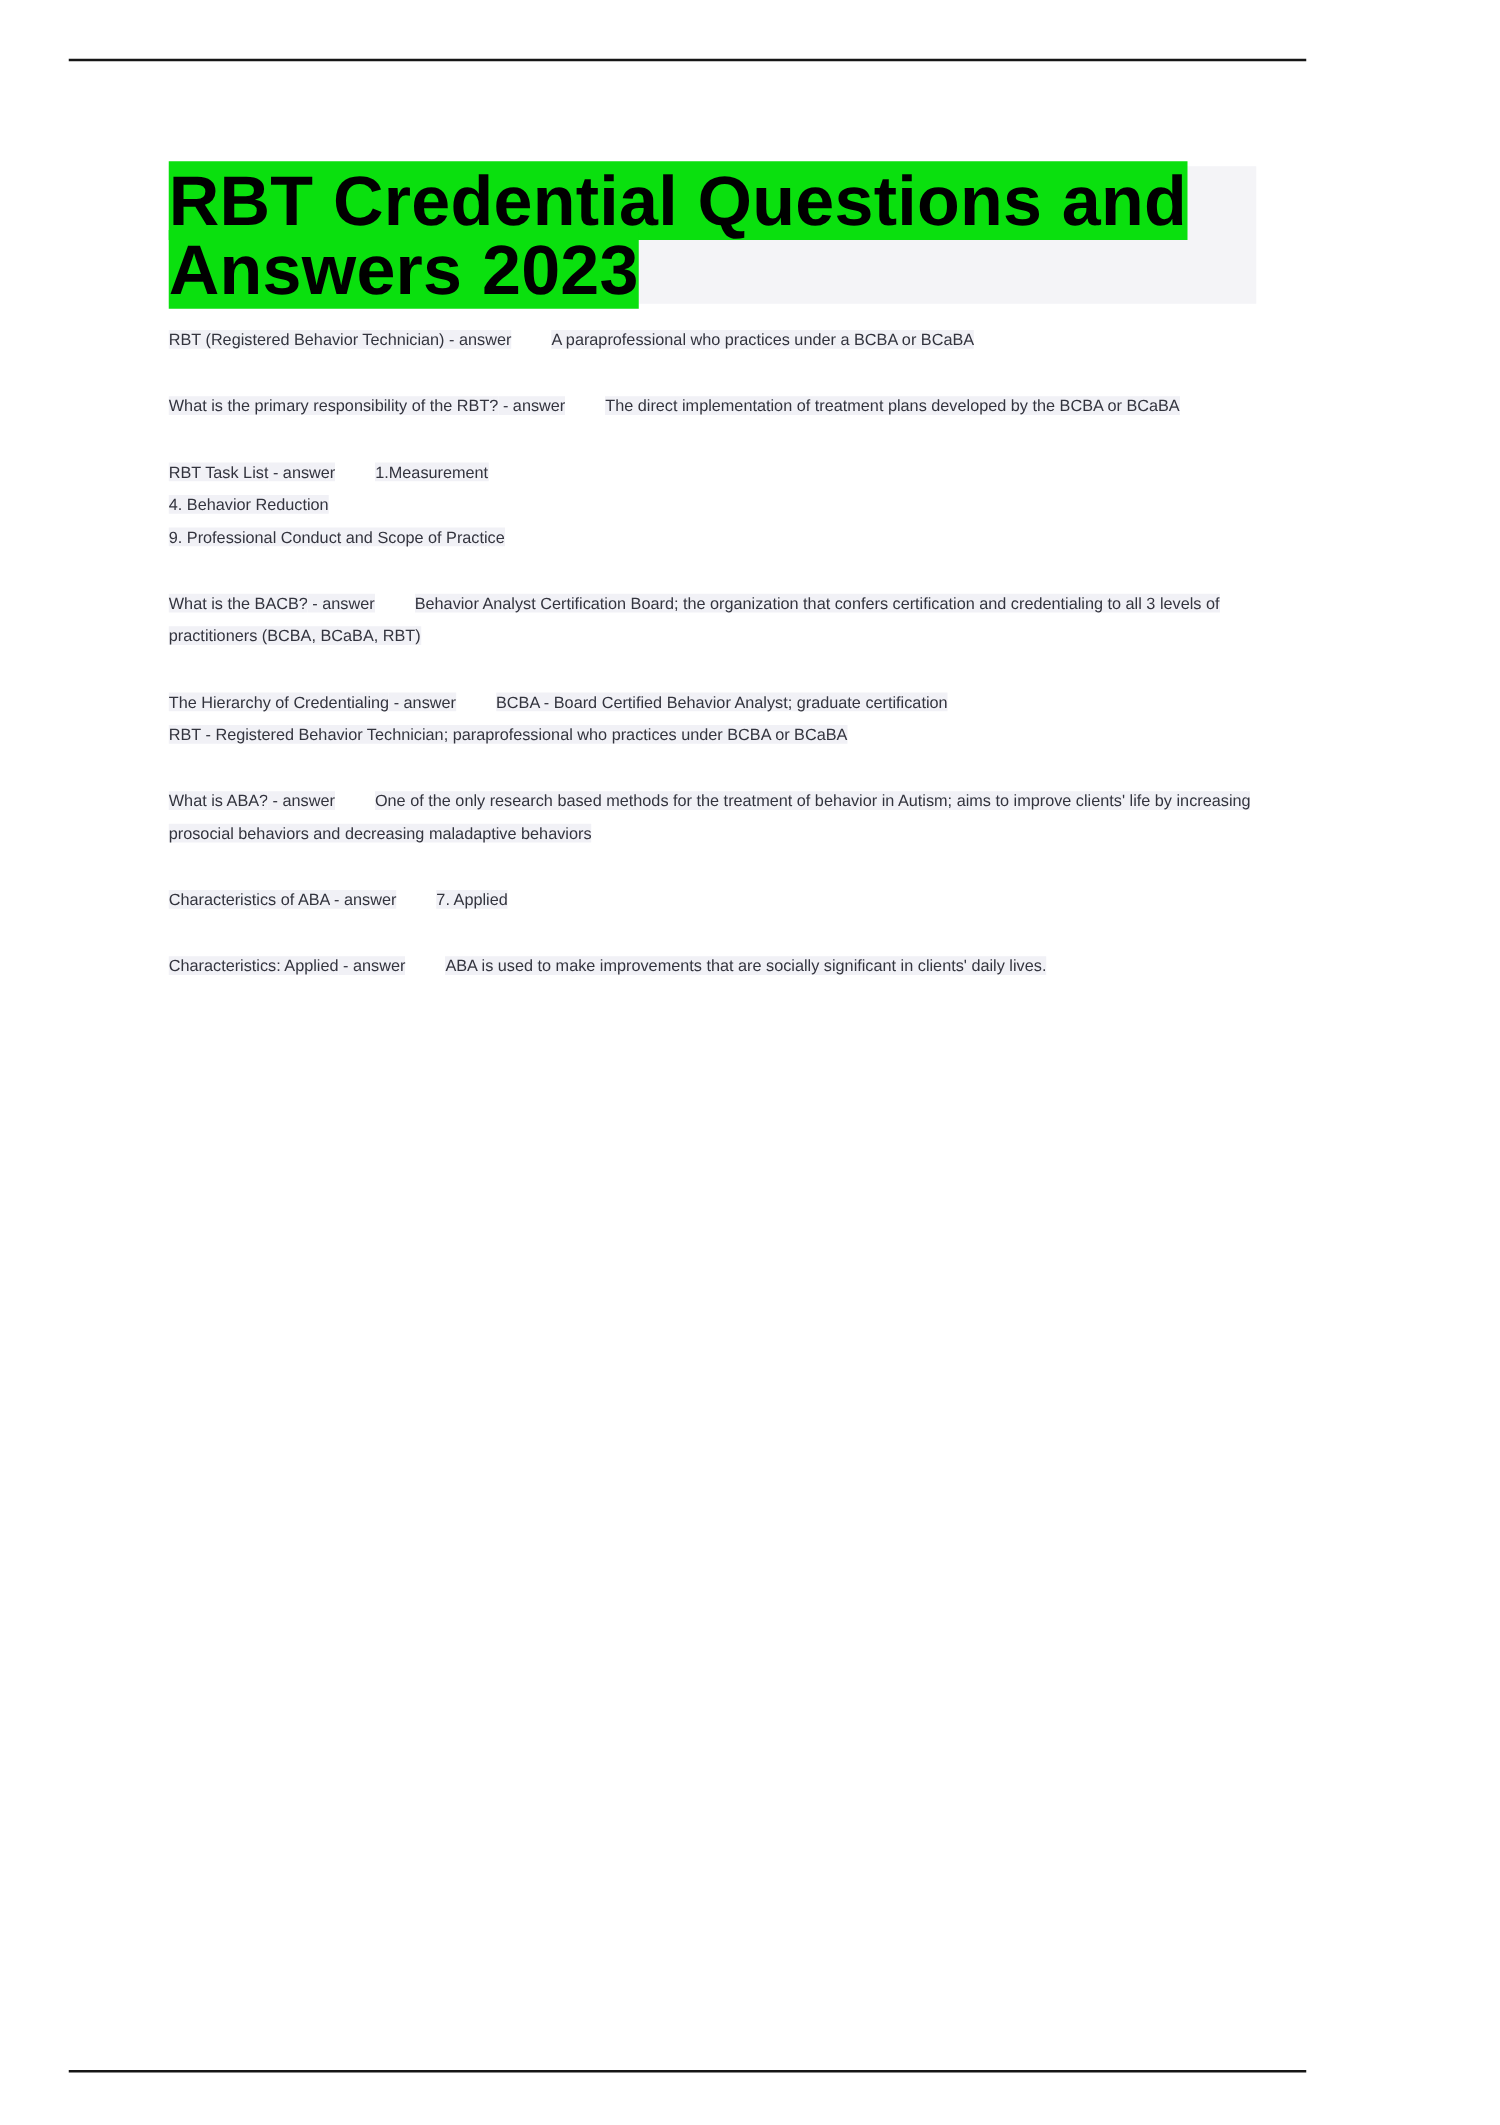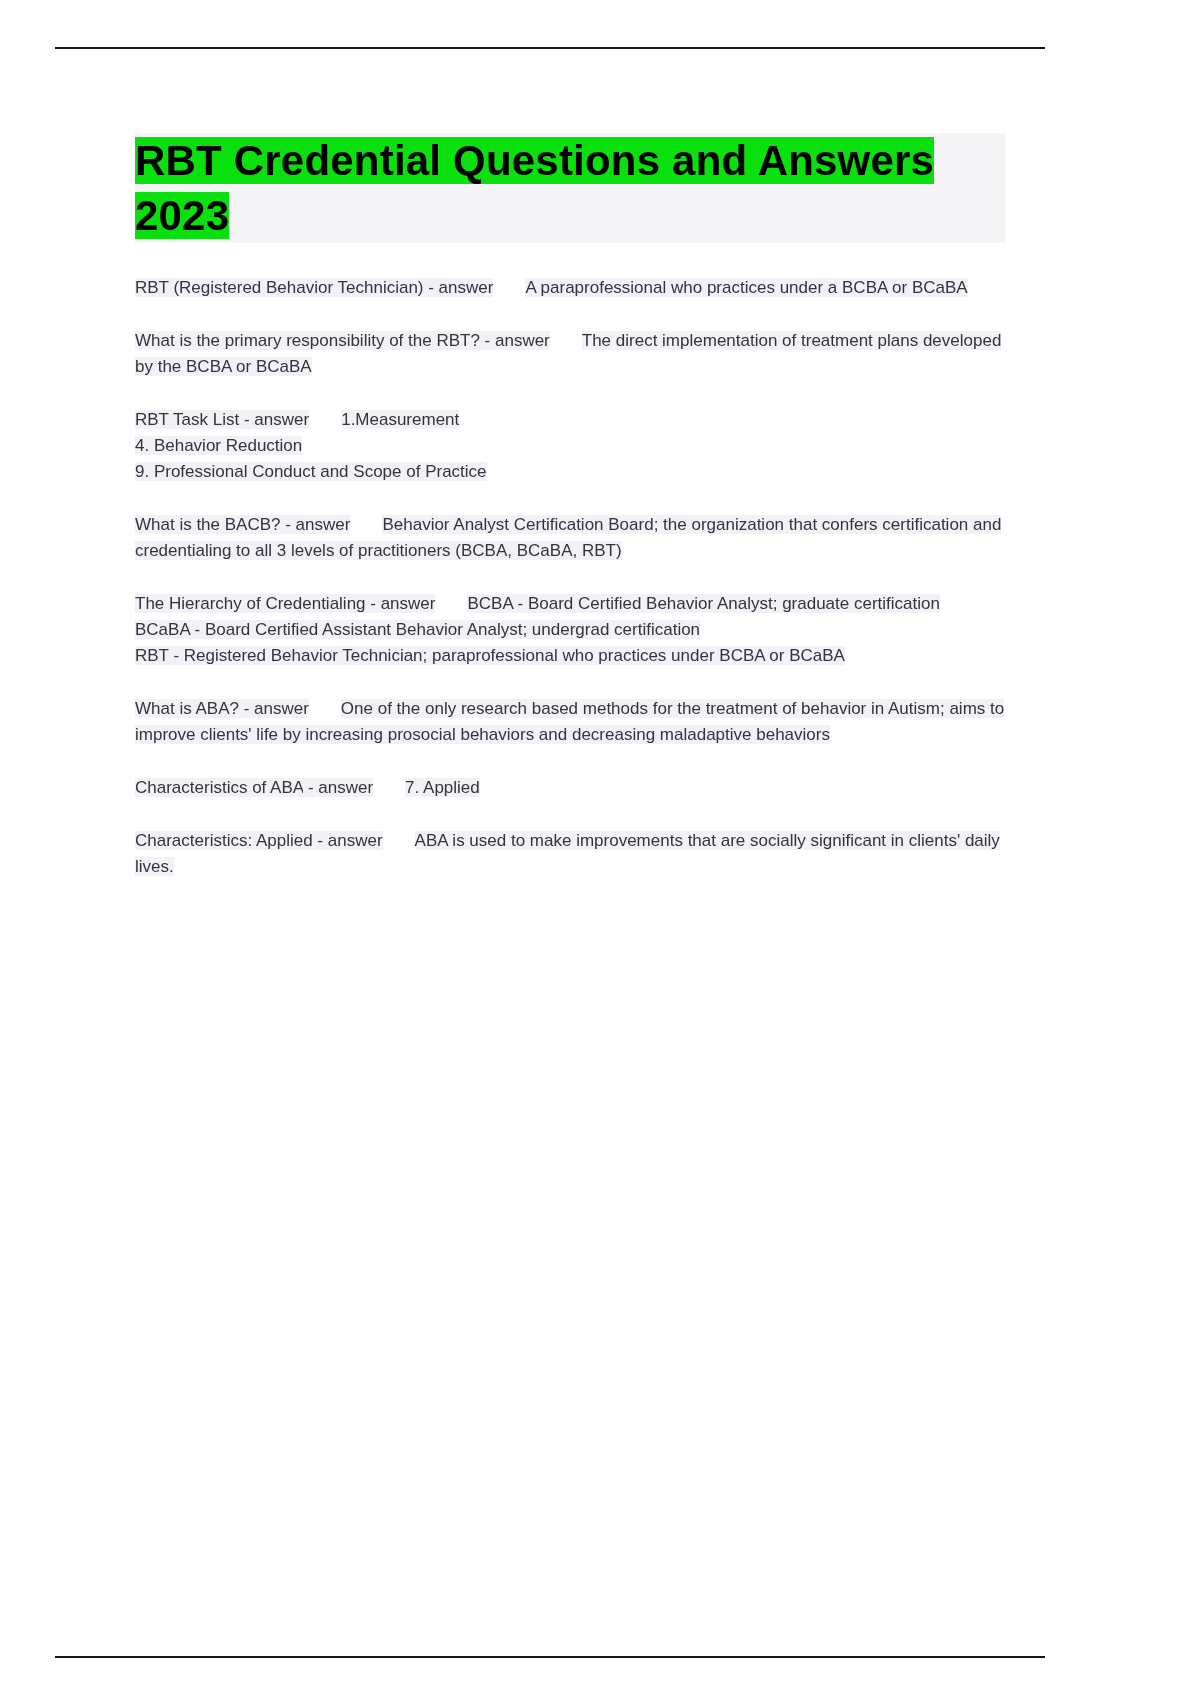--- a/index.html
+++ b/index.html
@@ -23,35 +23,35 @@
   .rule-bottom { top: 1656px; }
 
   .content {
     position: absolute;
     left: 135px;
     top: 133px;
     width: 870px;
   }
 
   h1.doc-title {
-    font-size: 42px;
+    font-size: 56px;
     font-weight: bold;
     line-height: 55px;
     color: #000000;
     background: var(--strip-bg, #f4f4f7);
-    margin-bottom: 32px;
+    margin-bottom: 16px;
     letter-spacing: 0.2px;
   }
   h1.doc-title .title-hl {
     background: var(--title-hl, #0ae00e);
   }
 
   .qa-block { margin-bottom: 27px; }
   .qa-text, .qa-line {
-    font-size: 17px;
+    font-size: 13px;
     line-height: 26px;
   }
   .hl { background: var(--text-hl, #f1f1f6); }
   .sep { margin-right: 32px; }
 </style>
 </head>
 <body style="--title-hl: #0ae00e; --strip-bg: #f4f4f7; --text-hl: #f1f1f6; --body-text: #33343e;">
 
 <div class="rule rule-top"></div>
 <div class="rule rule-bottom"></div>
@@ -79,21 +79,20 @@
   </div>
 
   <div class="qa-block">
     <p class="qa-text"><span class="hl">What is the BACB?</span><span class="hl sep"> - answer</span><span class="hl">Behavior Analyst Certification Board; the organization that confers certification and credentialing to all 3 levels of practitioners (BCBA, BCaBA, RBT)</span></p>
     <div></div>
   </div>
 
   <div class="qa-block">
     <p class="qa-text"><span class="hl">The Hierarchy of Credentialing</span><span class="hl sep"> - answer</span><span class="hl">BCBA - Board Certified Behavior Analyst; graduate certification</span></p>
     <div>
-          <p class="qa-line"><span class="hl">BCaBA - Board Certified Assistant Behavior Analyst; undergrad certification</span></p>
           <p class="qa-line"><span class="hl">RBT - Registered Behavior Technician; paraprofessional who practices under BCBA or BCaBA</span></p>
         </div>
   </div>
 
 
   <div class="qa-block">
     <p class="qa-text"><span class="hl">What is ABA?</span><span class="hl sep"> - answer</span><span class="hl">One of the only research based methods for the treatment of behavior in Autism; aims to improve clients' life by increasing prosocial behaviors and decreasing maladaptive behaviors</span></p>
     <div></div>
   </div>
 

